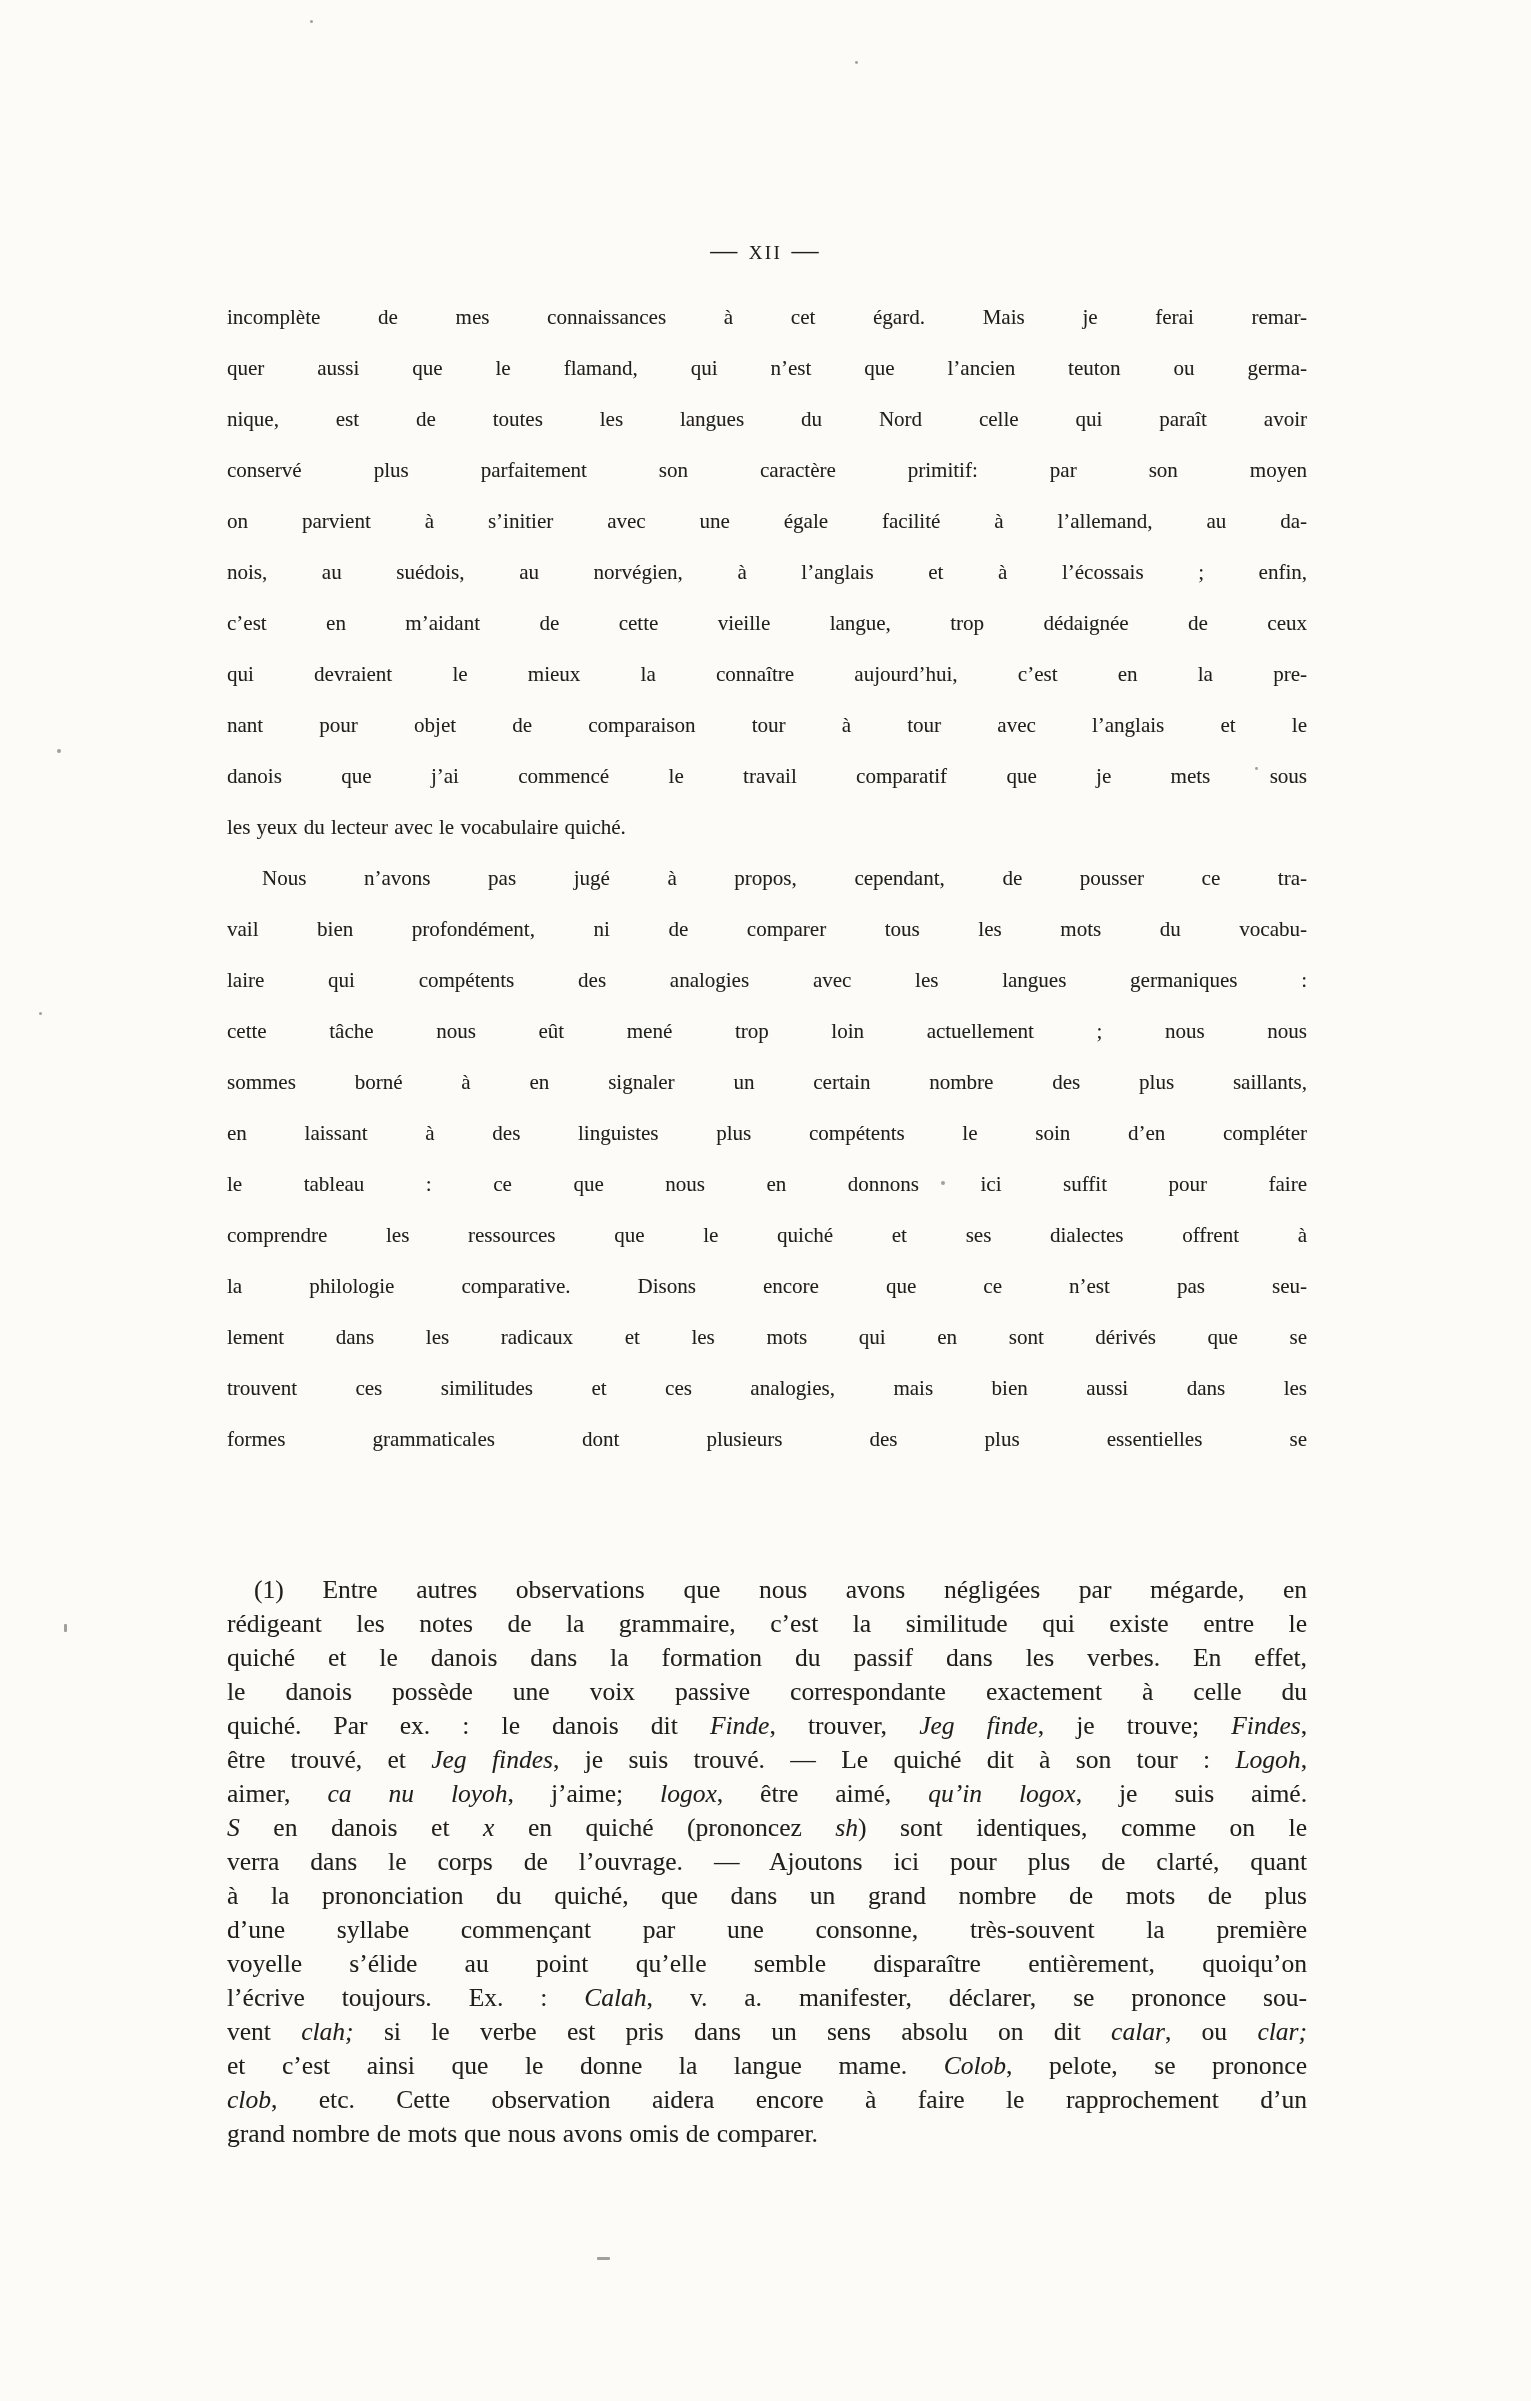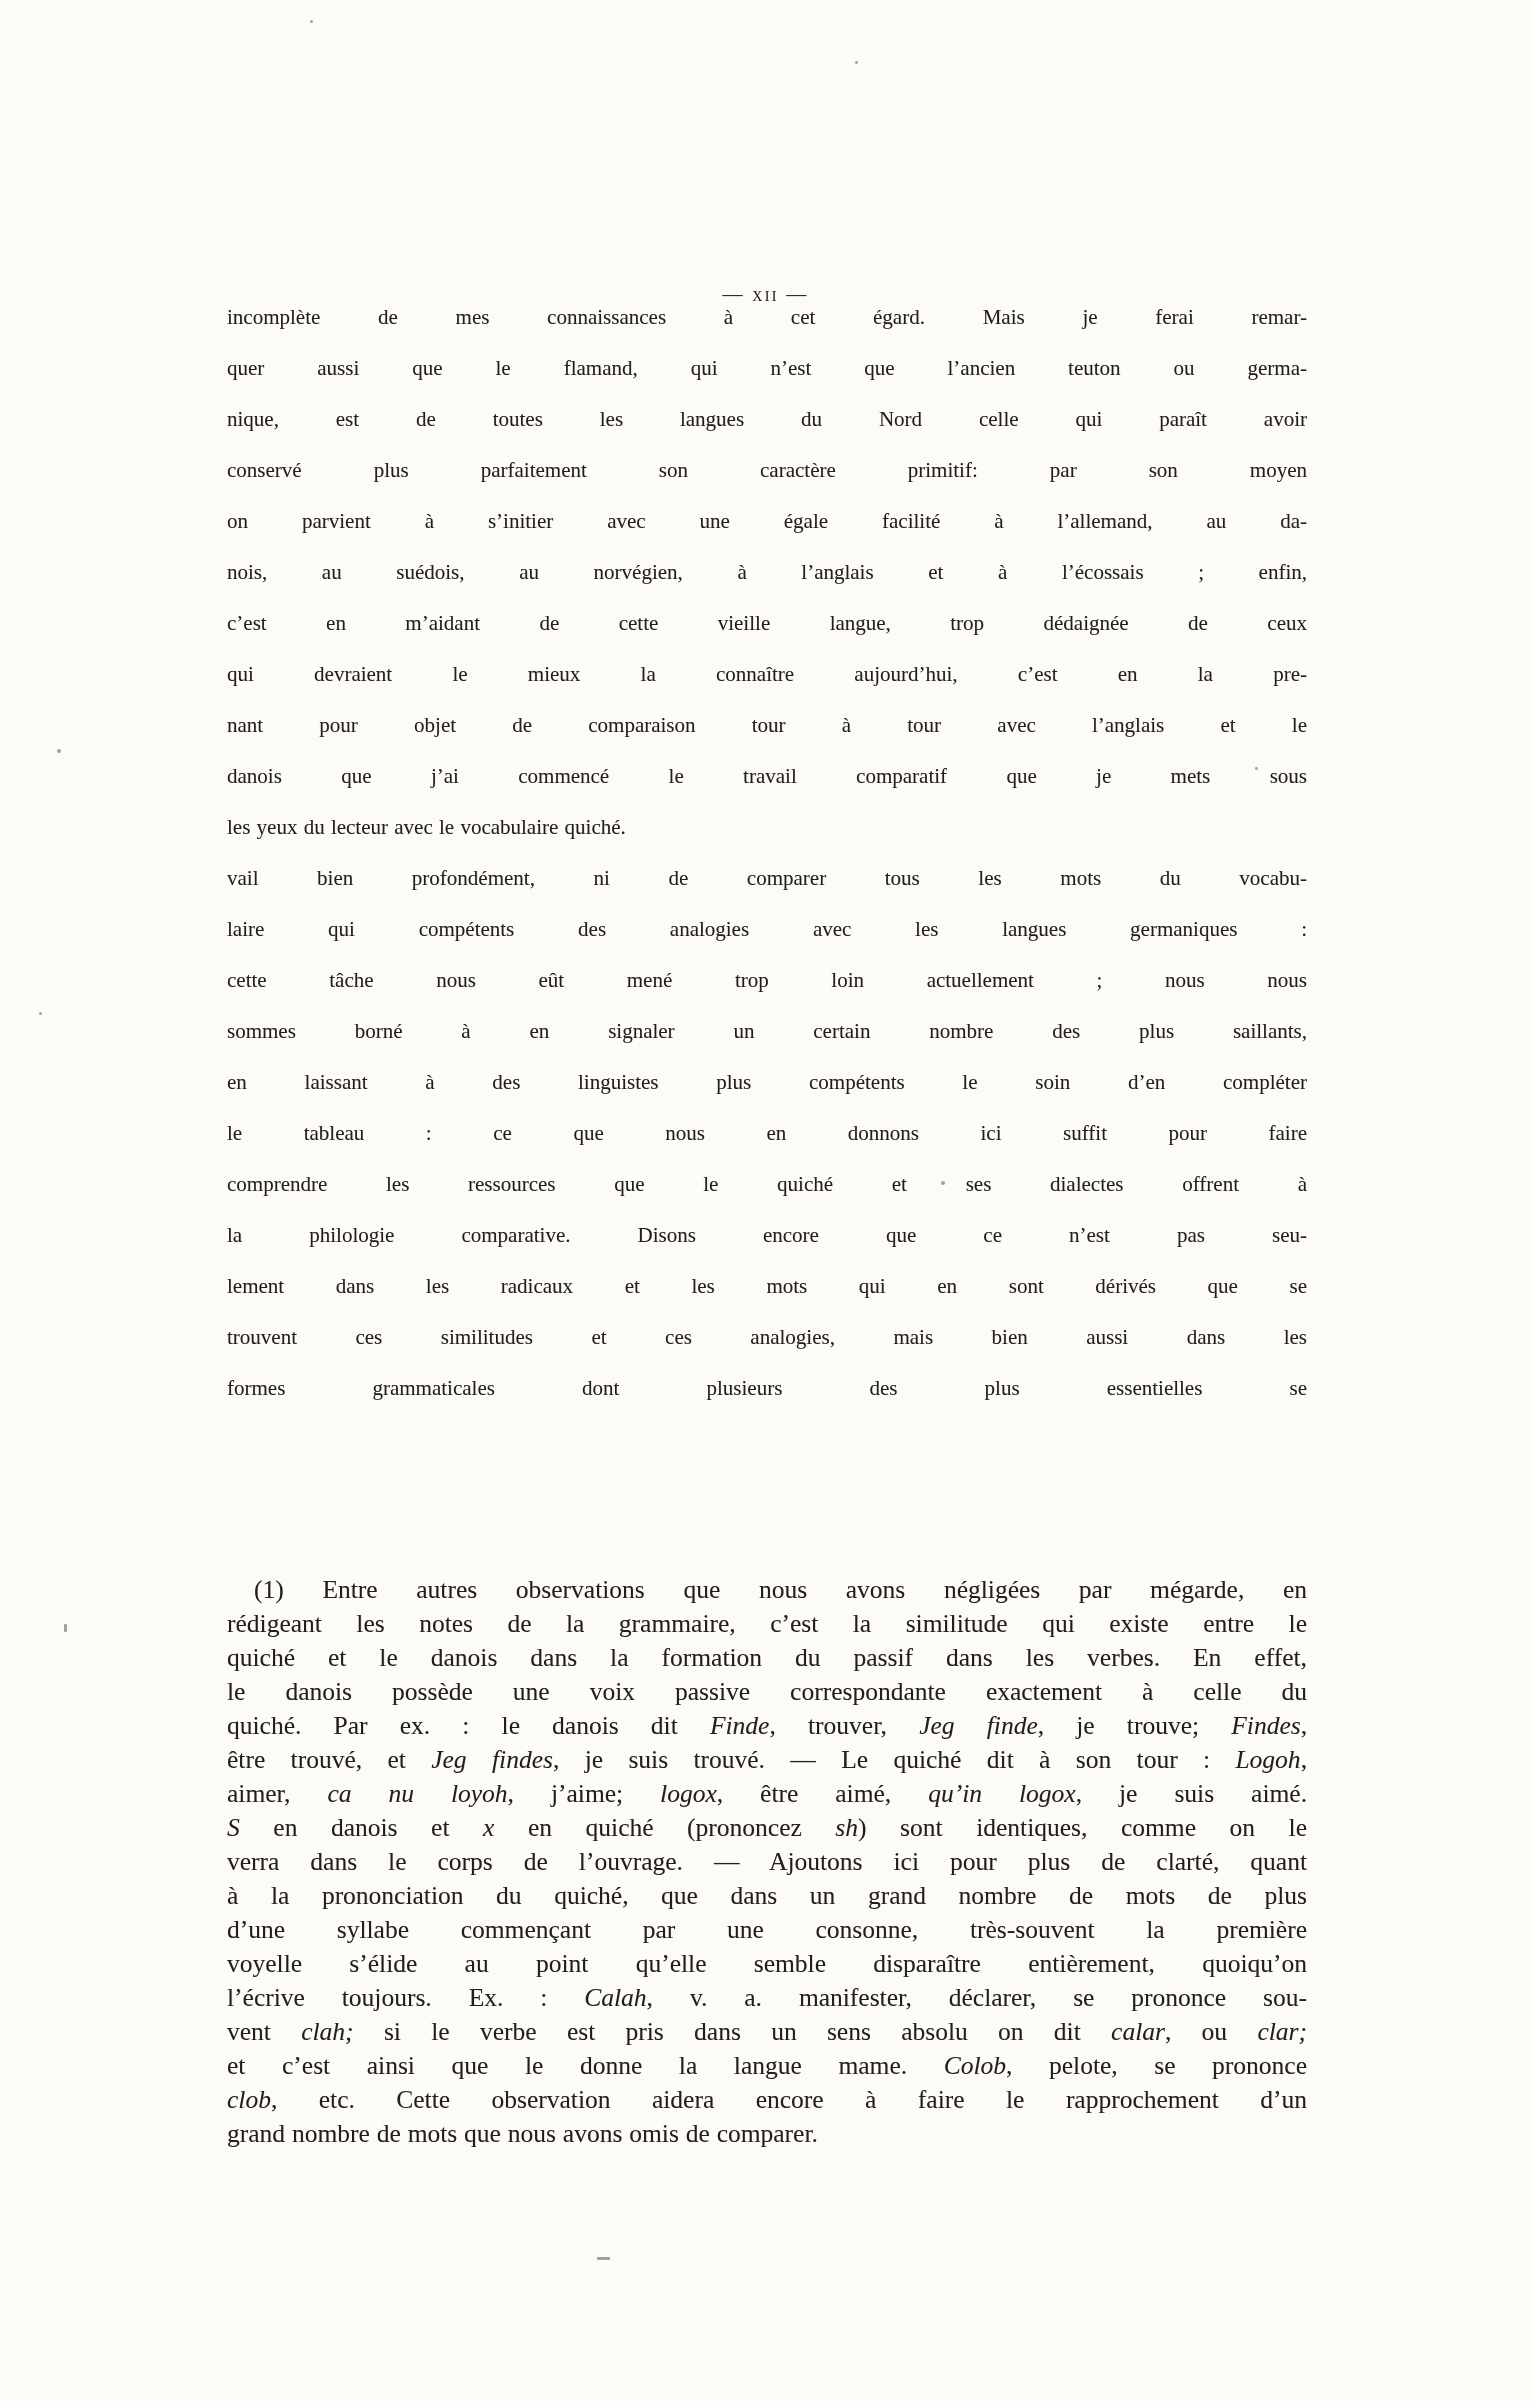--- a/index.html
+++ b/index.html
@@ -18,23 +18,22 @@
     text-shadow: 0.3px 0.3px 0 rgba(45, 38, 28, 0.22);
     overflow: hidden;
   }
   .running-head {
     position: absolute;
     top: 235px;
     left: 0;
     width: 100%;
     text-align: center;
     font-variant: small-caps;
-    font-size: 20px;
+    font-size: 27px;
     letter-spacing: 2.4px;
-    margin-top: 48px;
   }
   .body-text {
     position: absolute;
     top: 292px;
     left: 227px;
     width: 1080px;
     font-size: 21px;
     line-height: 51px;
     word-spacing: 1px;
   }
@@ -80,20 +79,21 @@
         <div class="line">conservé plus parfaitement son caractère primitif: par son moyen</div>
         <div class="line">on parvient à s’initier avec une égale facilité à l’allemand, au da-</div>
         <div class="line">nois, au suédois, au norvégien, à l’anglais et à l’écossais ; enfin,</div>
         <div class="line">c’est en m’aidant de cette vieille langue, trop dédaignée de ceux</div>
         <div class="line">qui devraient le mieux la connaître aujourd’hui, c’est en la pre-</div>
         <div class="line">nant pour objet de comparaison tour à tour avec l’anglais et le</div>
         <div class="line">danois que j’ai commencé le travail comparatif que je mets sous</div>
         <div class="line flush-left">les yeux du lecteur avec le vocabulaire quiché.</div>
       </div>
       <div class="paragraph">
+        <div class="line indent">Nous n’avons pas jugé à propos, cependant, de pousser ce tra-</div>
         <div class="line">vail bien profondément, ni de comparer tous les mots du vocabu-</div>
         <div class="line">laire qui compétents des analogies avec les langues germaniques :</div>
         <div class="line">cette tâche nous eût mené trop loin actuellement ; nous nous</div>
         <div class="line">sommes borné à en signaler un certain nombre des plus saillants,</div>
         <div class="line">en laissant à des linguistes plus compétents le soin d’en compléter</div>
         <div class="line">le tableau : ce que nous en donnons ici suffit pour faire</div>
         <div class="line">comprendre les ressources que le quiché et ses dialectes offrent à</div>
         <div class="line">la philologie comparative. Disons encore que ce n’est pas seu-</div>
         <div class="line">lement dans les radicaux et les mots qui en sont dérivés que se</div>
         <div class="line">trouvent ces similitudes et ces analogies, mais bien aussi dans les</div>

